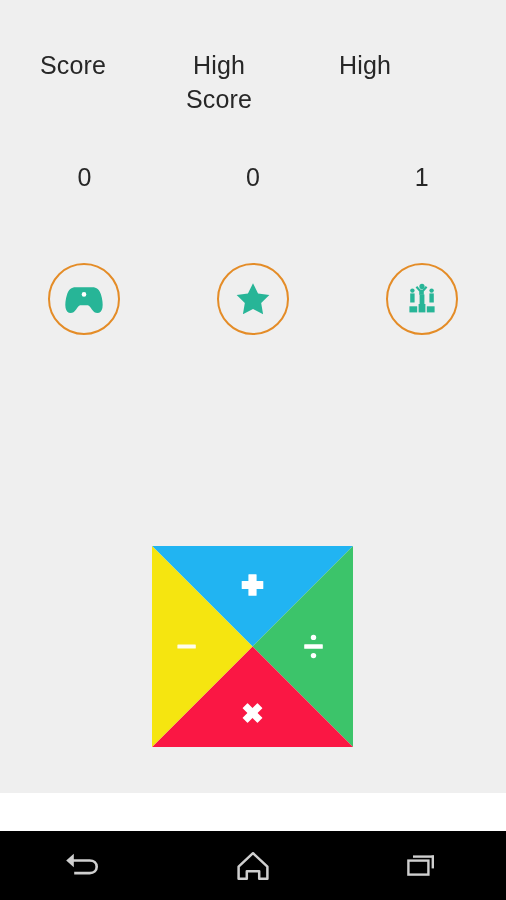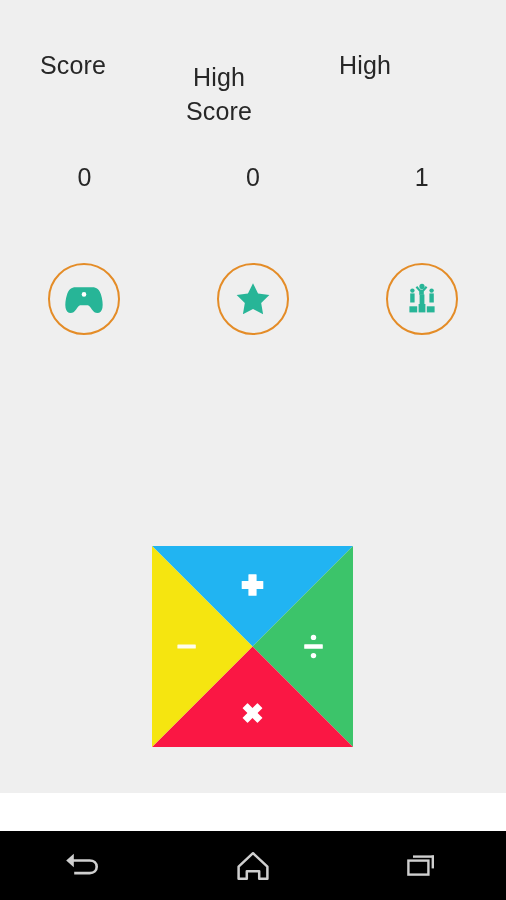--- a/index.html
+++ b/index.html
@@ -43,21 +43,21 @@
   }
   .stat-label {
     font-size: 25px;
     line-height: 34px;
     color: #272727;
     font-weight: 400;
     letter-spacing: 0.1px;
   }
   .stat-label.two-line {
     max-width: 110px;
-    margin: 12px auto;
+    margin: 0 auto;
   }
   .stat-value {
     font-size: 25px;
     line-height: 30px;
     color: #272727;
     font-weight: 400;
   }
 
   
   .icon-row {

